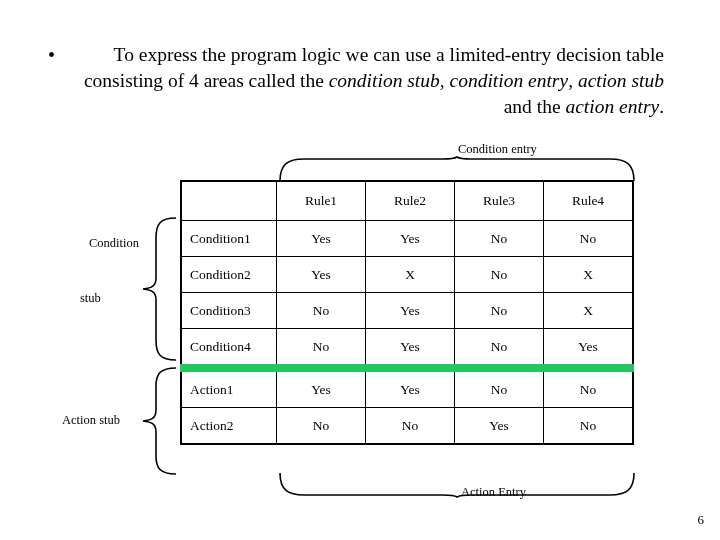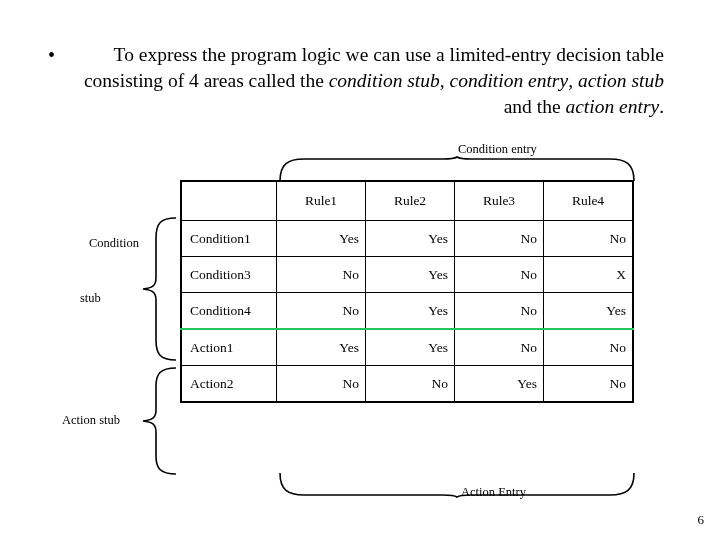--- a/index.html
+++ b/index.html
@@ -97,31 +97,31 @@
     width: 80px;
     text-align: left;
     padding-left: 8px;
   }
   #decision-table td.colhead {
     width: 76px;
     text-align: center;
   }
   #decision-table td.val {
     width: 76px;
-    text-align: right;
+    text-align: center;
   }
   #decision-table tr.header-row td {
     height: 38px;
   }
   #decision-table td.corner {
     border-left: 1px solid #000000;
   }
   
   #decision-table tr.sep-row td {
-    border-top: 2px solid #22c55e;
+    border-top: 8px solid #22c55e;
   }
   #decision-table tr.header-row td.corner {
     border-top: 1px solid #000000;
   }
   
   #decision-table {
     border: 2px solid #000000;
   }
 
   
@@ -178,20 +178,27 @@
     </tr>
 
     <tr>
       <td class="rowlabel">Condition1</td>
       <td class="val">Yes</td>
       <td class="val">Yes</td>
       <td class="val">No</td>
       <td class="val">No</td>
     </tr>
 
+    <tr>
+      <td class="rowlabel">Condition2</td>
+      <td class="val">Yes</td>
+      <td class="val">X</td>
+      <td class="val">No</td>
+      <td class="val">X</td>
+    </tr>
 
     <tr>
       <td class="rowlabel">Condition3</td>
       <td class="val">No</td>
       <td class="val">Yes</td>
       <td class="val">No</td>
       <td class="val">X</td>
     </tr>
 
     <tr>

